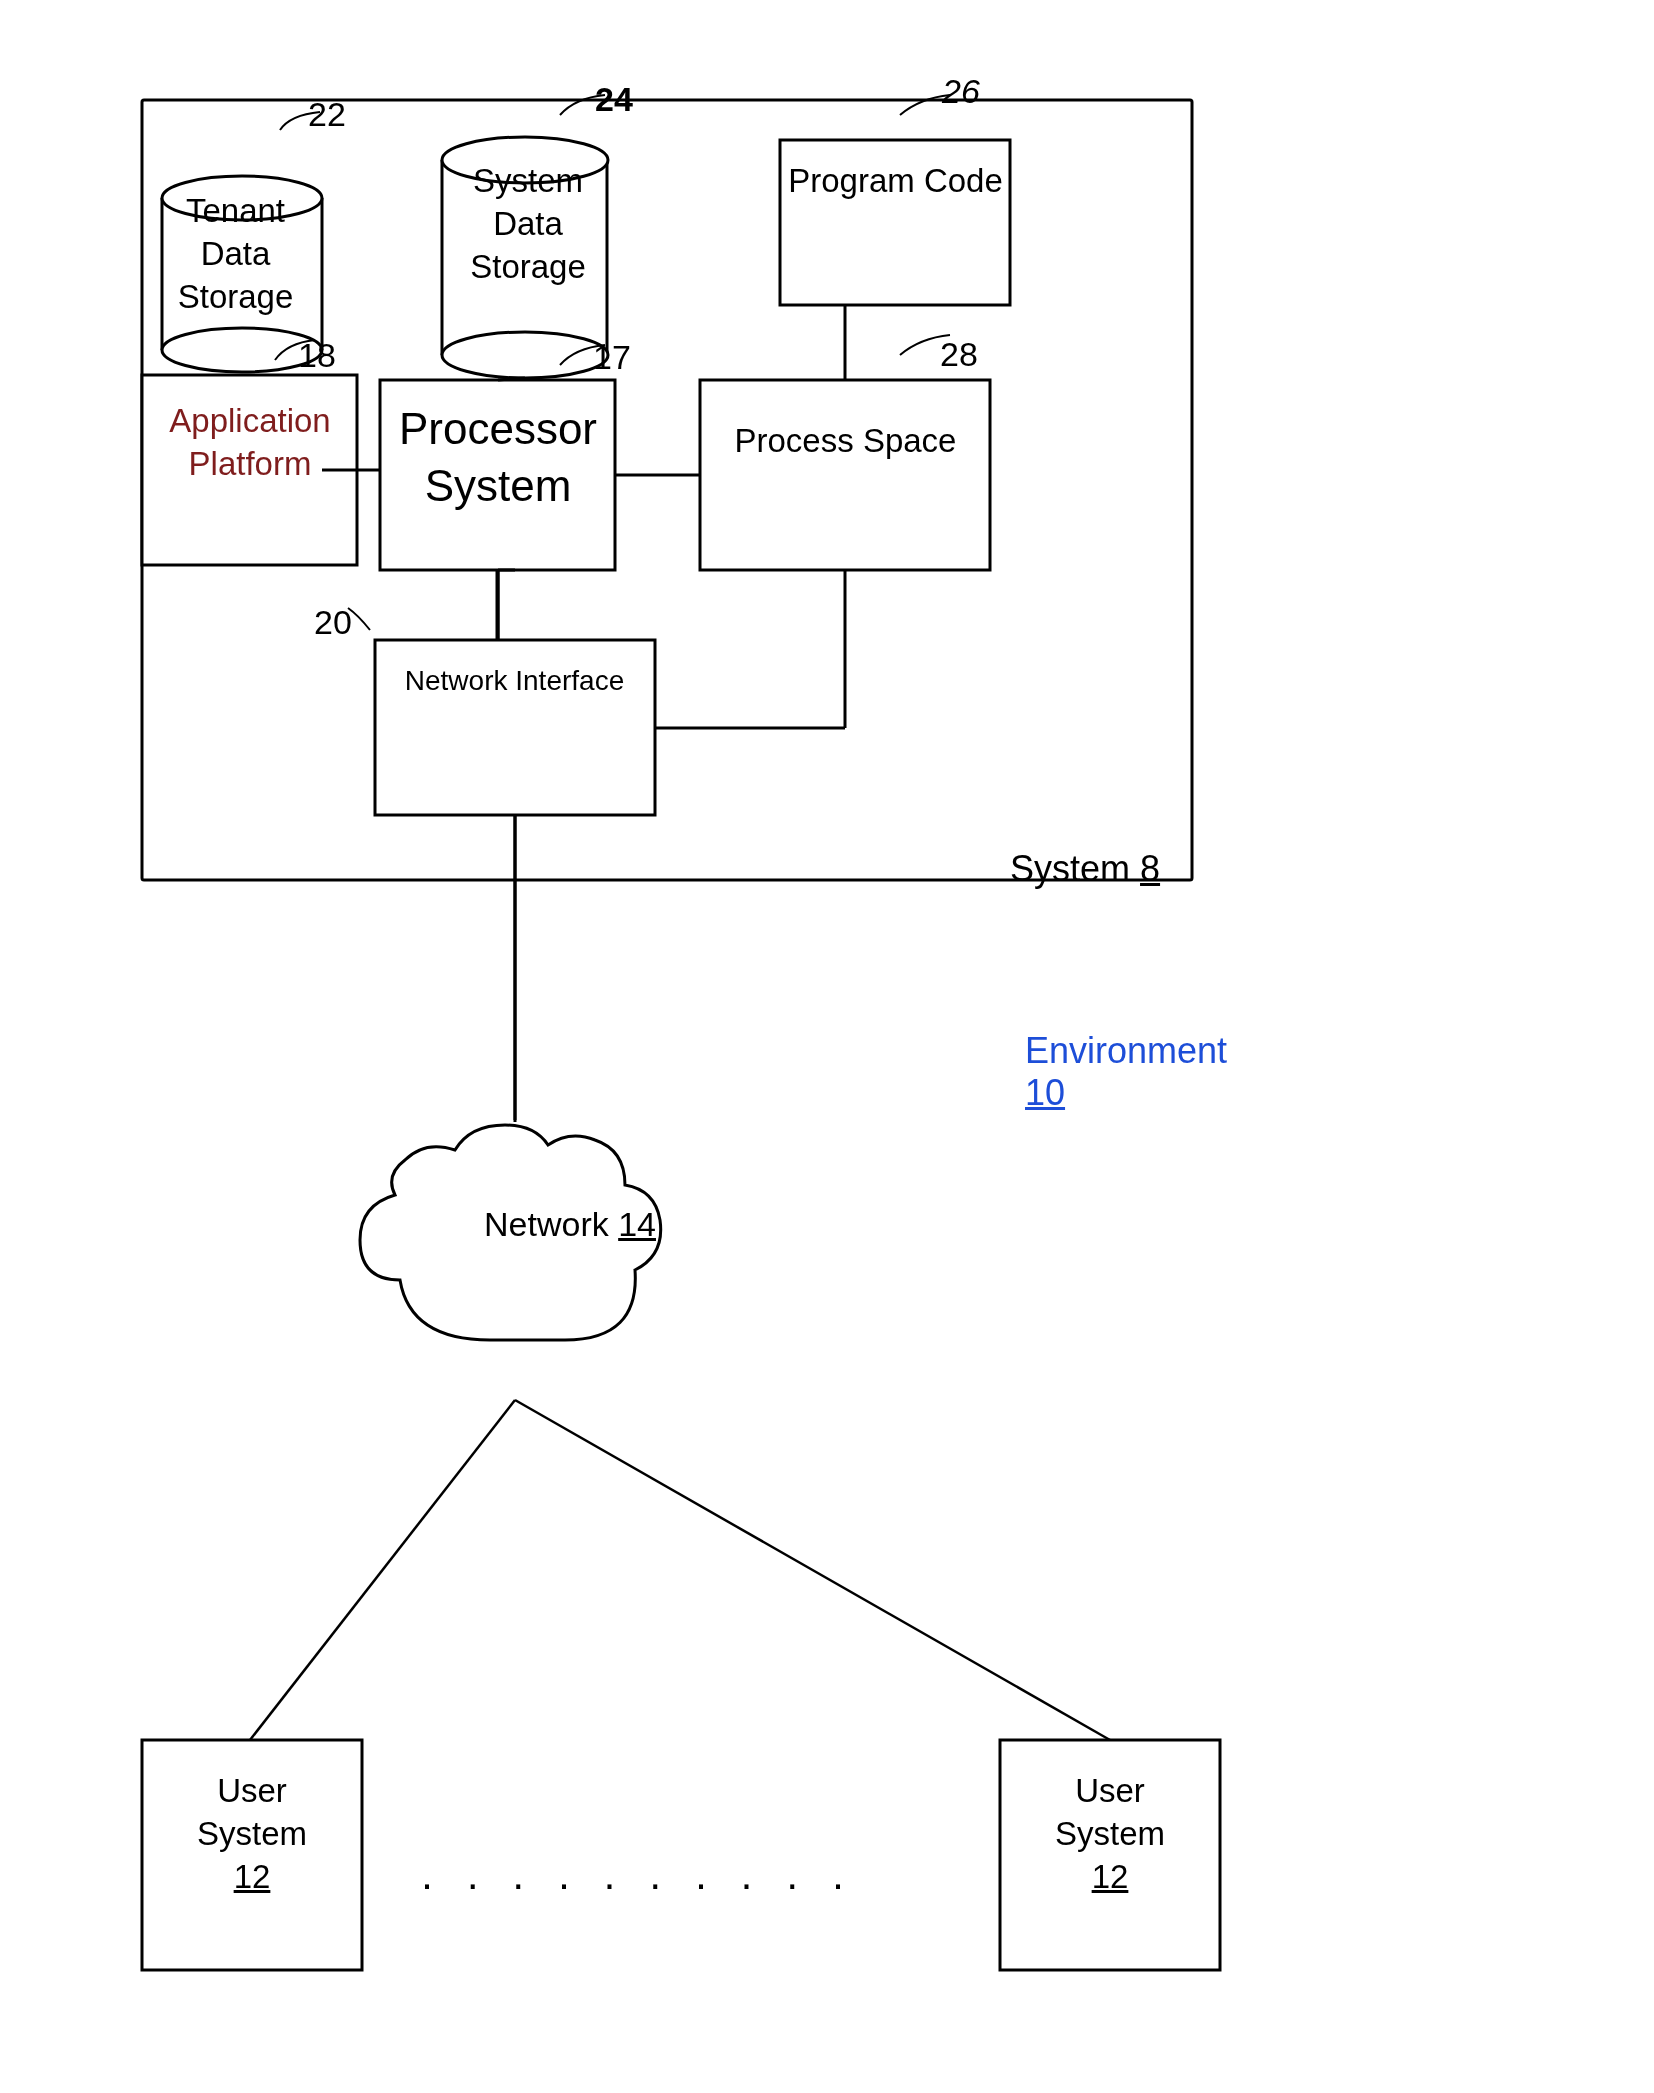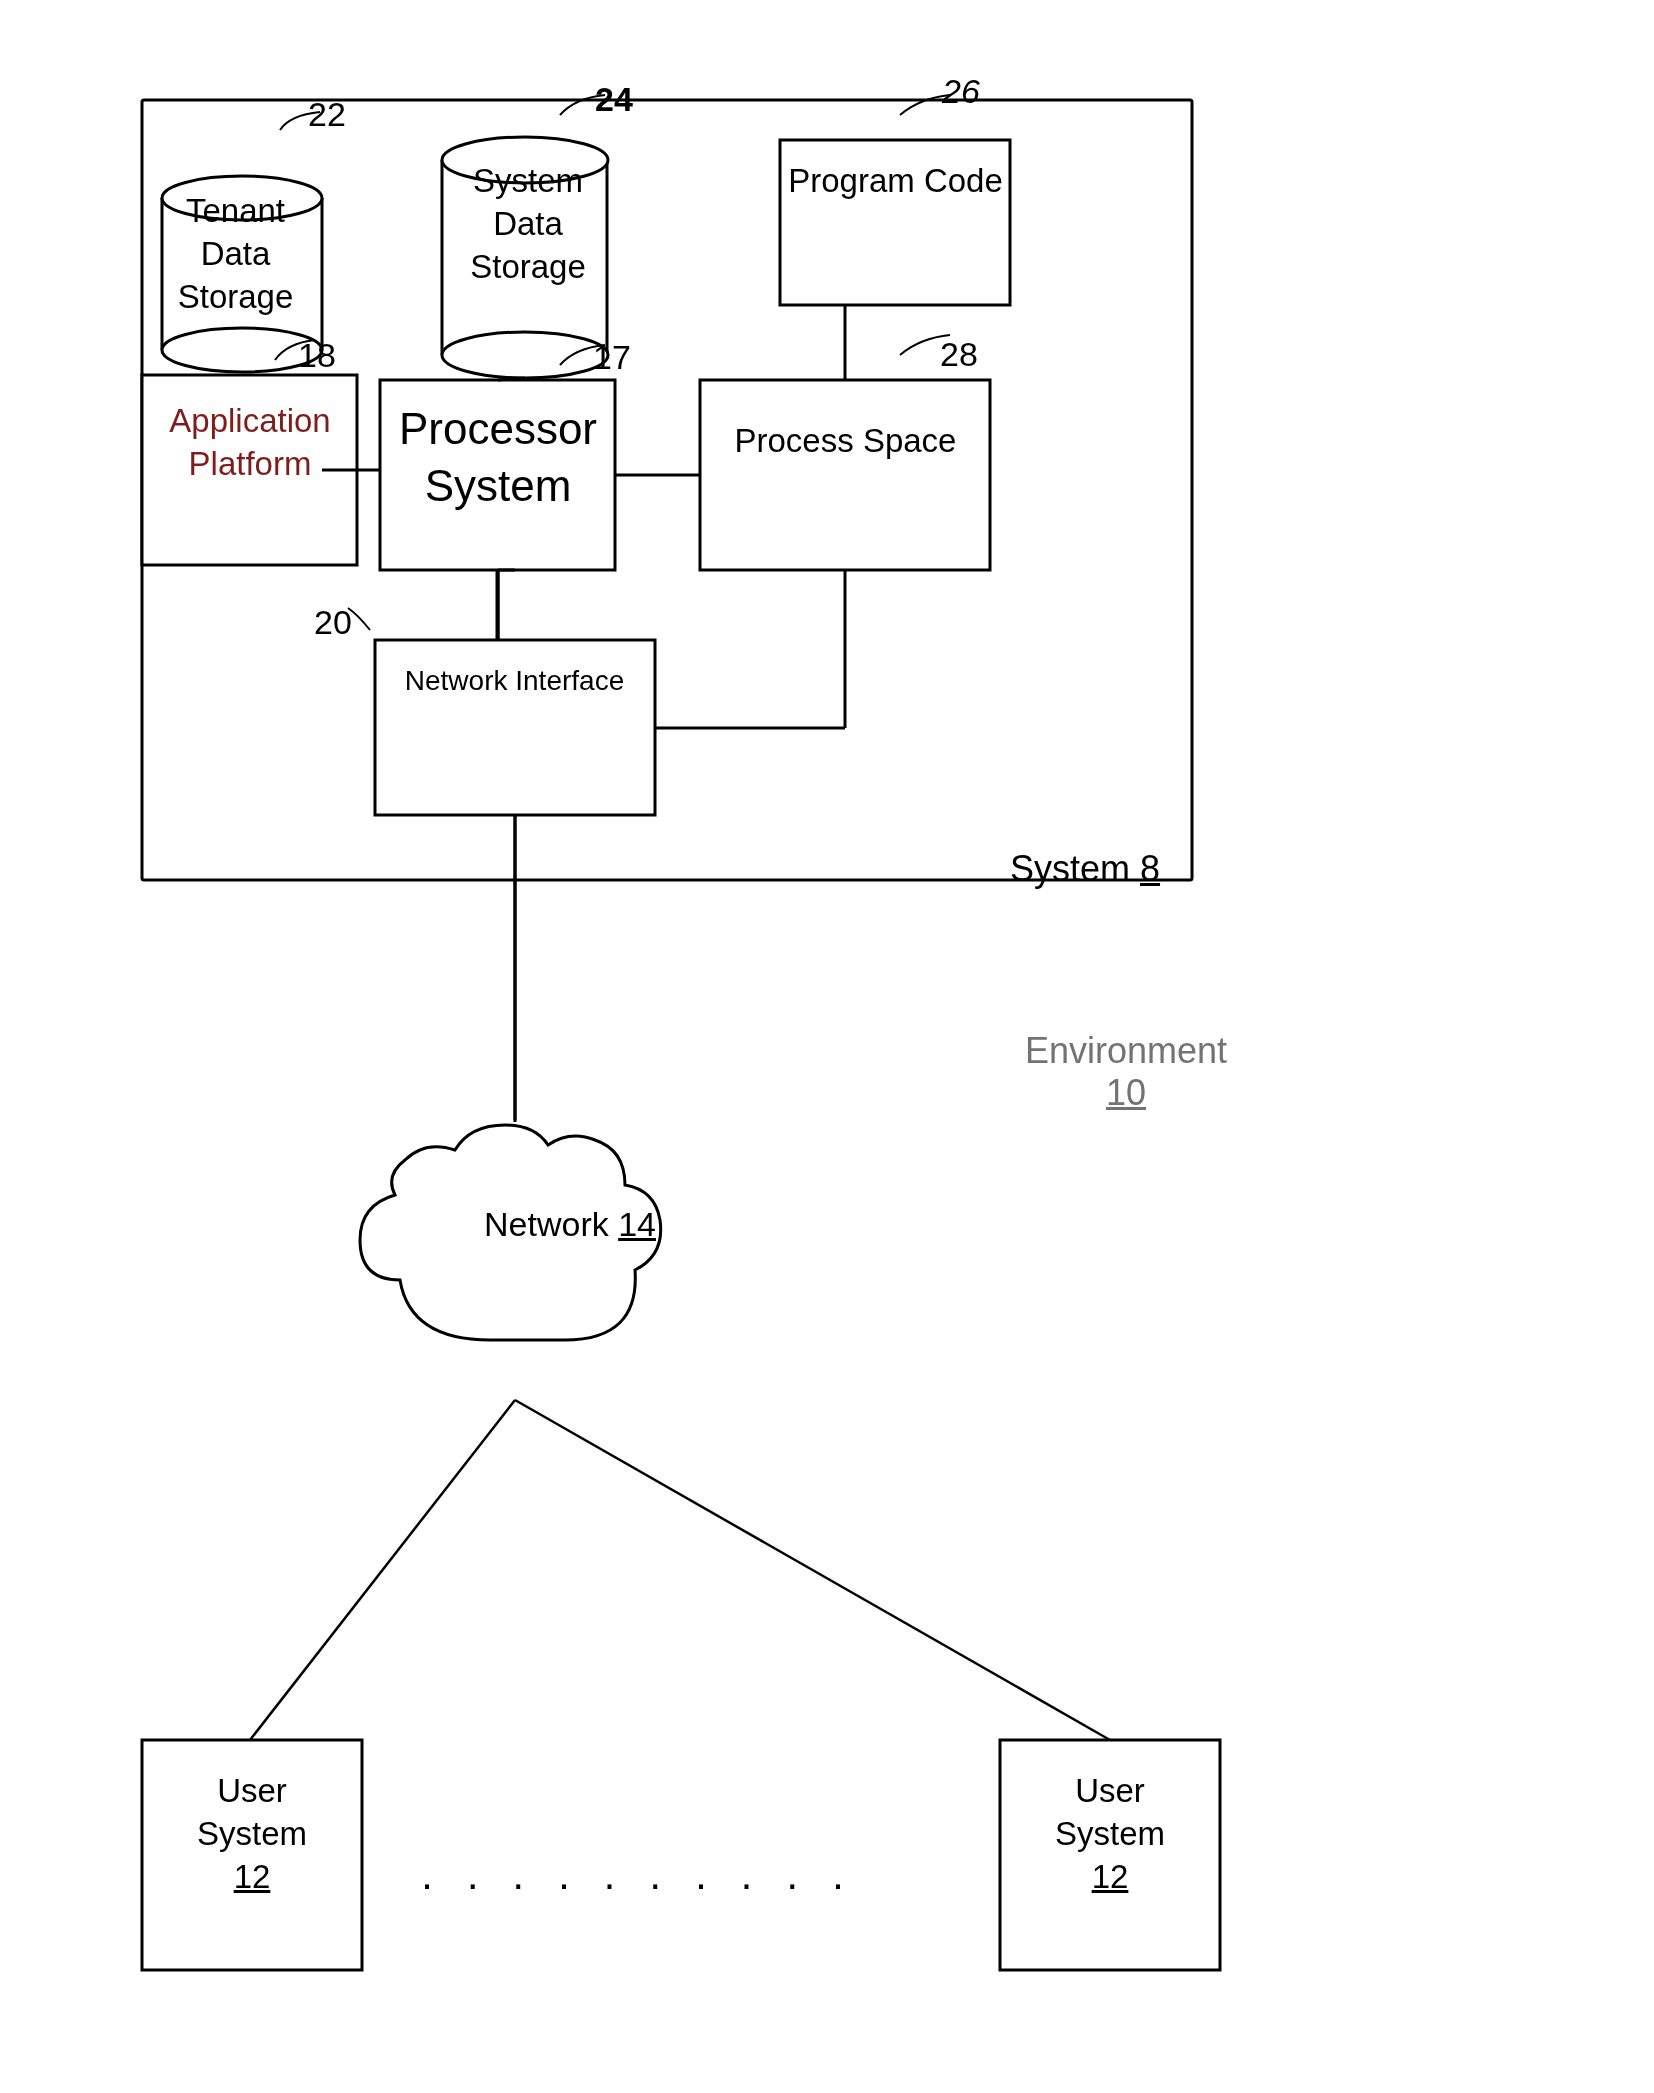--- a/index.html
+++ b/index.html
@@ -185,21 +185,21 @@
 
   <div style="position:absolute; top:623px; left:292px; width:285px; text-align:center; font-size:28px; line-height:1.3; color:#000;">
     <span>Network
 Interface</span>
   </div>
 
   <div style="position:absolute; top:808px; left:930px; font-size:36px; color:#000;">
     System <span style="text-decoration:underline;">8</span>
   </div>
 
-  <div style="position:absolute; top:990px; left:945px; font-size:36px; color:#737373; text-align:center;">
+  <div style="position:absolute; top:990px; left:945px; font-size:36px; color:#1d4ed8; text-align:left;">
     Environment<br><span style="text-decoration:underline;">10</span>
   </div>
 
   <div style="position:absolute; top:1165px; left:365px; width:250px; text-align:center; font-size:34px; color:#000;">
     Network <span style="text-decoration:underline;">14</span>
   </div>
 
   <div style="position:absolute; top:1730px; left:62px; width:220px; text-align:center; font-size:33px; line-height:1.3; color:#000;">
     User<br>System<br><span style="text-decoration:underline;">12</span>
   </div>

